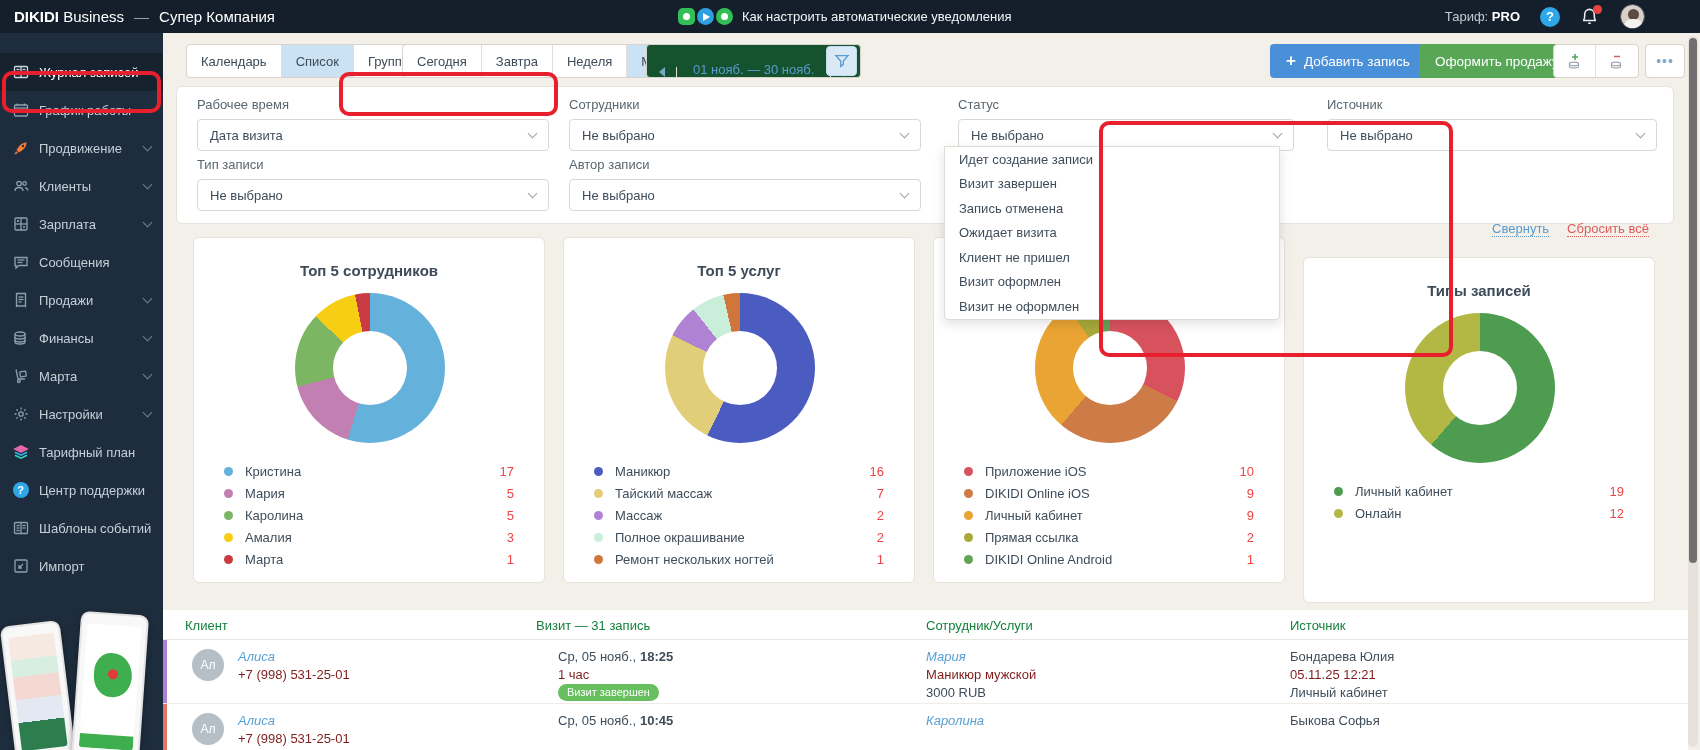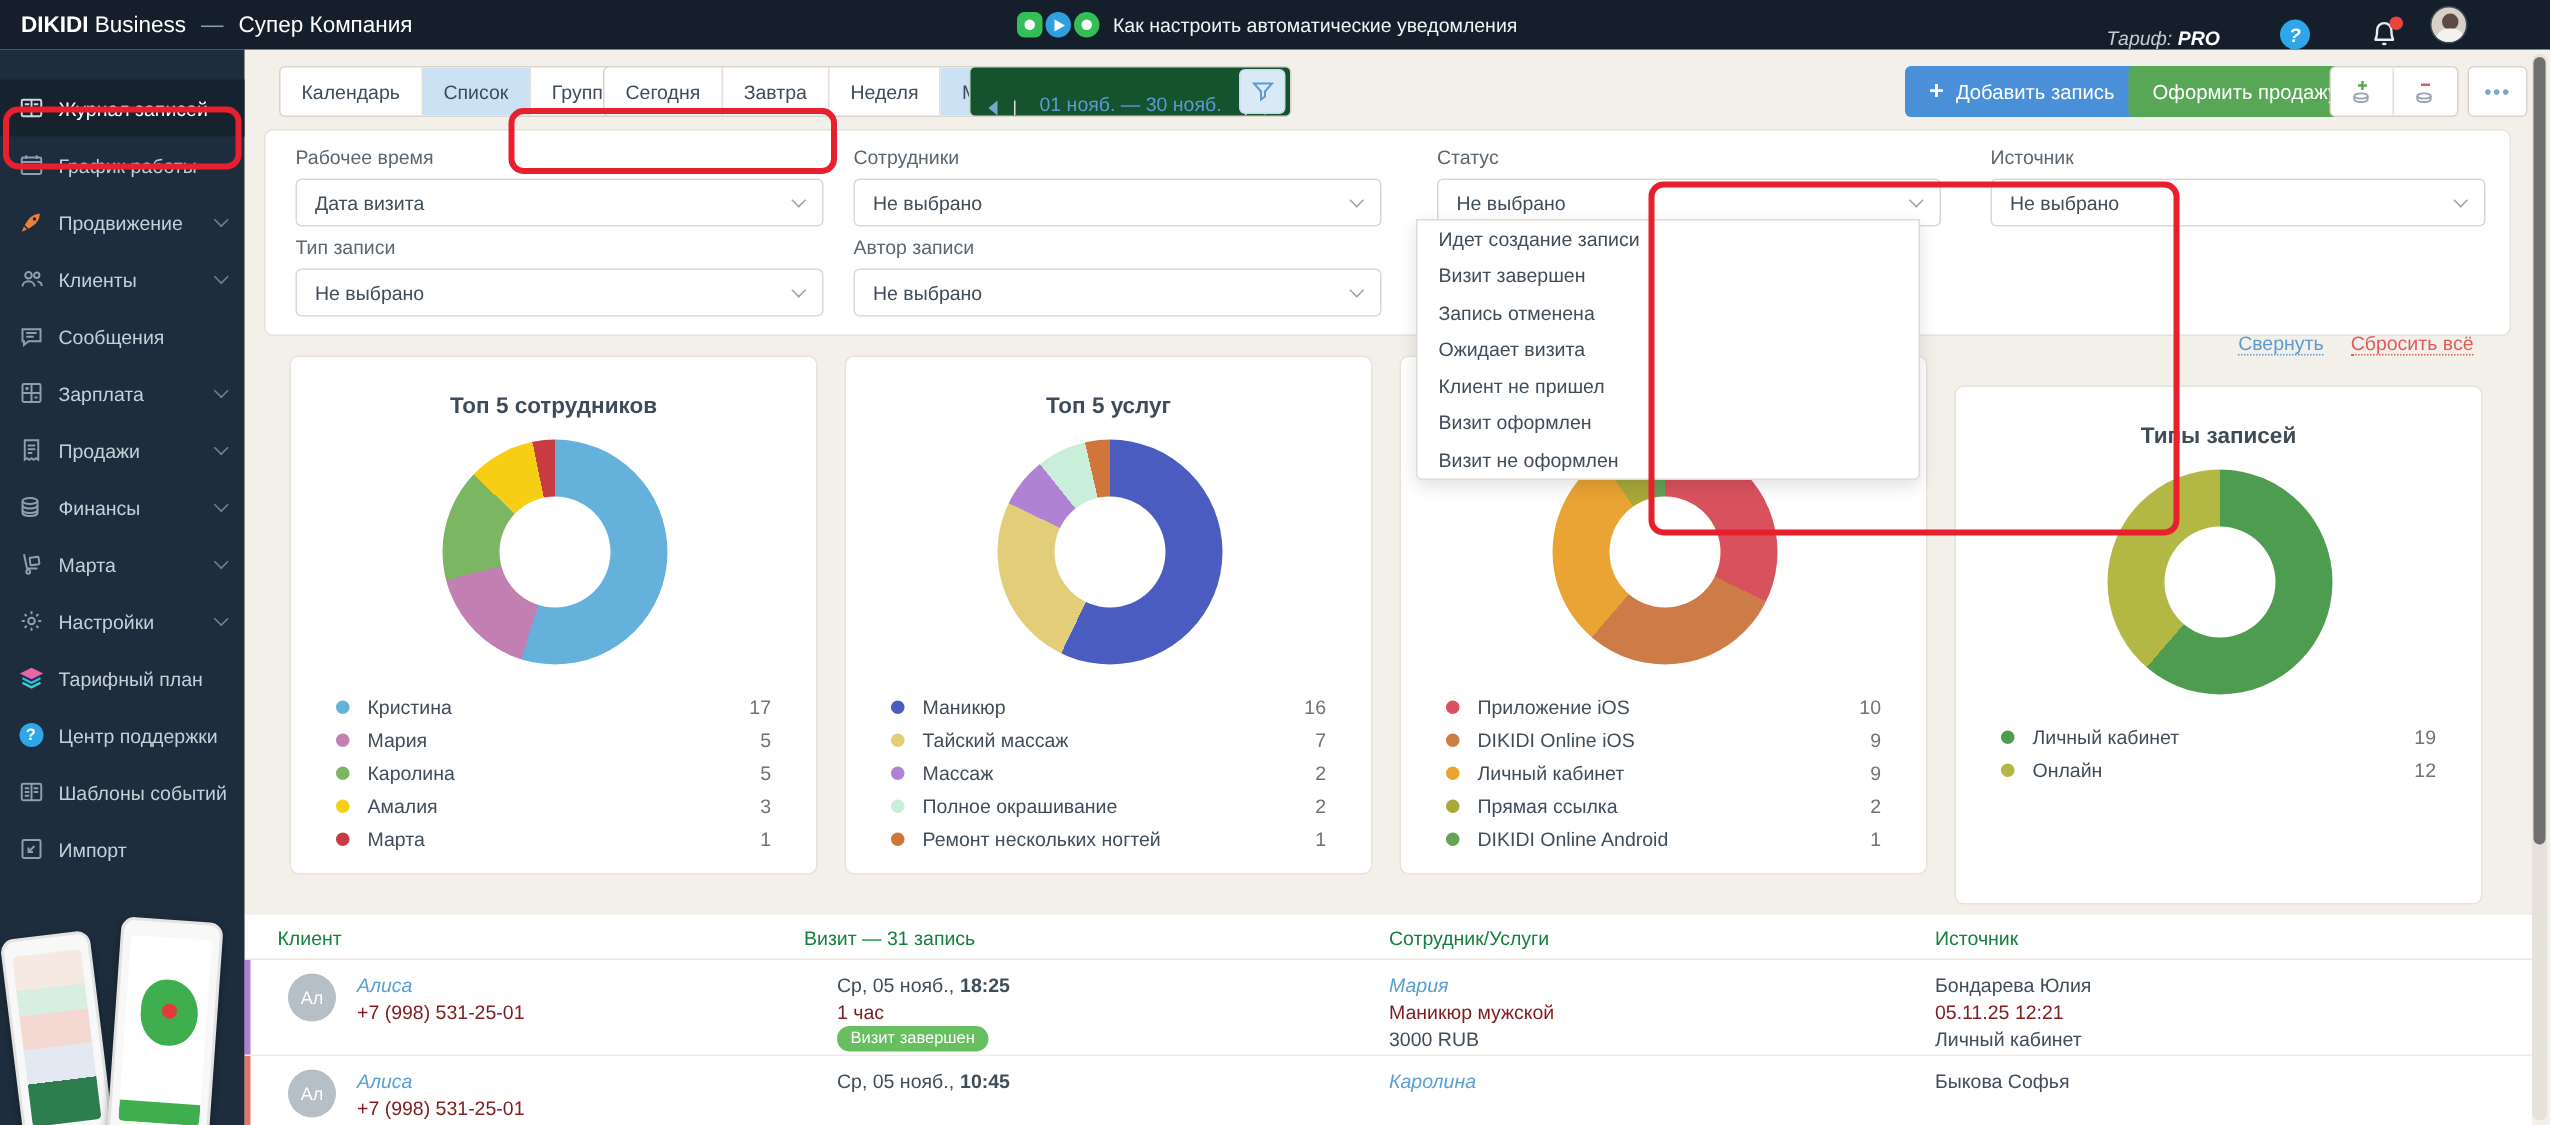--- a/index.html
+++ b/index.html
@@ -11,21 +11,21 @@
   .brand { margin-left:14px; color:#fff; font-size:15px; }
   .brand b { font-weight:bold; }
   .brand .dash { color:#8fa0ad; margin:0 10px; }
   .promo { position:absolute; left:678px; top:0; height:33px; display:flex; align-items:center; gap:9px; color:#f2f5f7; font-size:13px; }
   .promo-icons { display:flex; gap:2px; align-items:center; }
   .pic { width:17px; height:17px; border-radius:5px; display:flex; align-items:center; justify-content:center; }
   .pic.g { background:#33bf56; }
   .pic.b { background:#2f9fe0; border-radius:50%; }
   .pic .w-dot { width:7px; height:7px; background:#fff; border-radius:50%; }
   .pic .w-tri { width:0; height:0; border-left:7px solid #fff; border-top:4px solid transparent; border-bottom:4px solid transparent; margin-left:2px; }
-  .top-right { position:absolute; right:100px; top:0; height:33px; display:flex; align-items:flex-end; gap:40px;font-style:italic; }
+  .top-right { position:absolute; right:100px; top:0; height:33px; display:flex; align-items:center; gap:20px; }
   .tariff { color:#c2ccd4; font-size:13px; }
   .tariff b { color:#fff; }
   .qmark { width:20px; height:20px; border-radius:50%; background:#2ea6e8; color:#fff; font-size:13px; font-weight:bold; display:flex; align-items:center; justify-content:center; }
   .bell { position:relative; width:20px; height:20px; }
   .bell svg { display:block; }
   .bell .dot { position:absolute; right:-2px; top:-2px; width:9px; height:9px; background:#e8463c; border-radius:50%; }
   .avatar-top { position:absolute; right:55px; top:4px; width:25px; height:25px; border-radius:50%; background:#d8cfc6; overflow:hidden; border:1px solid #3a4a58; }
   .avatar-top .head { position:absolute; left:7px; top:4px; width:11px; height:11px; border-radius:50%; background:#5d4a42; }
   .avatar-top .body { position:absolute; left:3px; top:14px; width:19px; height:12px; border-radius:8px 8px 0 0; background:#f4f2ef; }
 
@@ -104,21 +104,21 @@
   
   .card { position:absolute; top:204px; width:352px; height:346px; background:#fff; border:1px solid #e7e2da; border-radius:6px; }
   .card1 { left:30px; } .card2 { left:400px; } .card3 { left:770px; } .card4 { left:1140px;margin-top:20px; }
   .ctitle { text-align:center; font-weight:bold; font-size:15px; color:#3e4c59; margin-top:24px; height:18px; }
   .donut { position:absolute; left:101px; top:55px; width:150px; height:150px; border-radius:50%; }
   .donut::after { content:""; position:absolute; left:38px; top:38px; width:74px; height:74px; background:#fff; border-radius:50%; }
   .legend { position:absolute; left:30px; right:30px; top:222px; }
   .lrow { display:flex; align-items:center; height:22px; }
   .ldot { width:9px; height:9px; border-radius:50%; margin-right:12px; flex:0 0 9px; }
   .llabel { color:#3f4d5a; font-size:13px; }
-  .lval { margin-left:auto; color:#737373; font-size:13px; }
+  .lval { margin-left:auto; color:#ef4444; font-size:13px; }
 
   
   .table { position:absolute; left:0px; top:577px; width:1525px; height:140px; background:#fff; }
   .thead { position:absolute; top:0; left:0; right:0; height:30px; border-bottom:1px solid #ebe7e1; }
   .th { position:absolute; top:8px; color:#15803d; font-size:13px; }
   .th1 { left:22px; } .th2 { left:373px; } .th3 { left:763px; } .th4 { left:1127px; }
   .trow { position:absolute; left:0; right:0; height:64px; border-bottom:1px solid #f0ece6; }
   .trow1 { top:30px; } .trow2 { top:94px; height:64px; border-bottom:none; }
   .strip { position:absolute; left:0; top:0; bottom:0; width:4px; }
   .avatar-c { position:absolute; left:29px; top:9px; width:32px; height:32px; border-radius:50%; background:#b6bec6; color:#fff; font-size:12px; display:flex; align-items:center; justify-content:center; }
@@ -220,41 +220,41 @@
           <path d="M12 9.6c1.6.3 2.8 1.4 2.8 3"></path>
         </svg>
       </span>
     <span class="slabel">Клиенты</span>
     <span class="chev"></span>
   </div>
 
   <div class="side-item">
     <span class="sicon">
         <svg width="16" height="16" viewBox="0 0 16 16" fill="none" stroke="#8ea0ae" stroke-width="1.3">
-          <path d="M2 3.5h12v8H6l-3 2.5v-2.5H2z"></path>
-          <line x1="4.5" y1="6" x2="11.5" y2="6"></line>
-          <line x1="4.5" y1="8.5" x2="9.5" y2="8.5"></line>
-        </svg>
-      </span>
-    <span class="slabel">Сообщения</span>
-  </div>
-
-  <div class="side-item">
-    <span class="sicon">
-        <svg width="16" height="16" viewBox="0 0 16 16" fill="none" stroke="#8ea0ae" stroke-width="1.3">
           <rect x="2" y="2" width="12" height="12" rx="1"></rect>
           <line x1="8" y1="2" x2="8" y2="14"></line>
           <line x1="2" y1="8" x2="14" y2="8"></line>
           <line x1="4" y1="5" x2="6" y2="5"></line>
           <line x1="5" y1="4" x2="5" y2="6"></line>
           <line x1="10" y1="11" x2="12" y2="11"></line>
         </svg>
       </span>
     <span class="slabel">Зарплата</span>
     <span class="chev"></span>
+  </div>
+
+  <div class="side-item">
+    <span class="sicon">
+        <svg width="16" height="16" viewBox="0 0 16 16" fill="none" stroke="#8ea0ae" stroke-width="1.3">
+          <path d="M2 3.5h12v8H6l-3 2.5v-2.5H2z"></path>
+          <line x1="4.5" y1="6" x2="11.5" y2="6"></line>
+          <line x1="4.5" y1="8.5" x2="9.5" y2="8.5"></line>
+        </svg>
+      </span>
+    <span class="slabel">Сообщения</span>
   </div>
 
   <div class="side-item">
     <span class="sicon">
         <svg width="16" height="16" viewBox="0 0 16 16" fill="none" stroke="#8ea0ae" stroke-width="1.3">
           <path d="M3.5 1.5h9v13l-1.5-1-1.5 1-1.5-1-1.5 1-1.5-1-1.5 1z"></path>
           <line x1="5.5" y1="5" x2="10.5" y2="5"></line>
           <line x1="5.5" y1="7.5" x2="10.5" y2="7.5"></line>
           <line x1="5.5" y1="10" x2="8.5" y2="10"></line>
         </svg>

